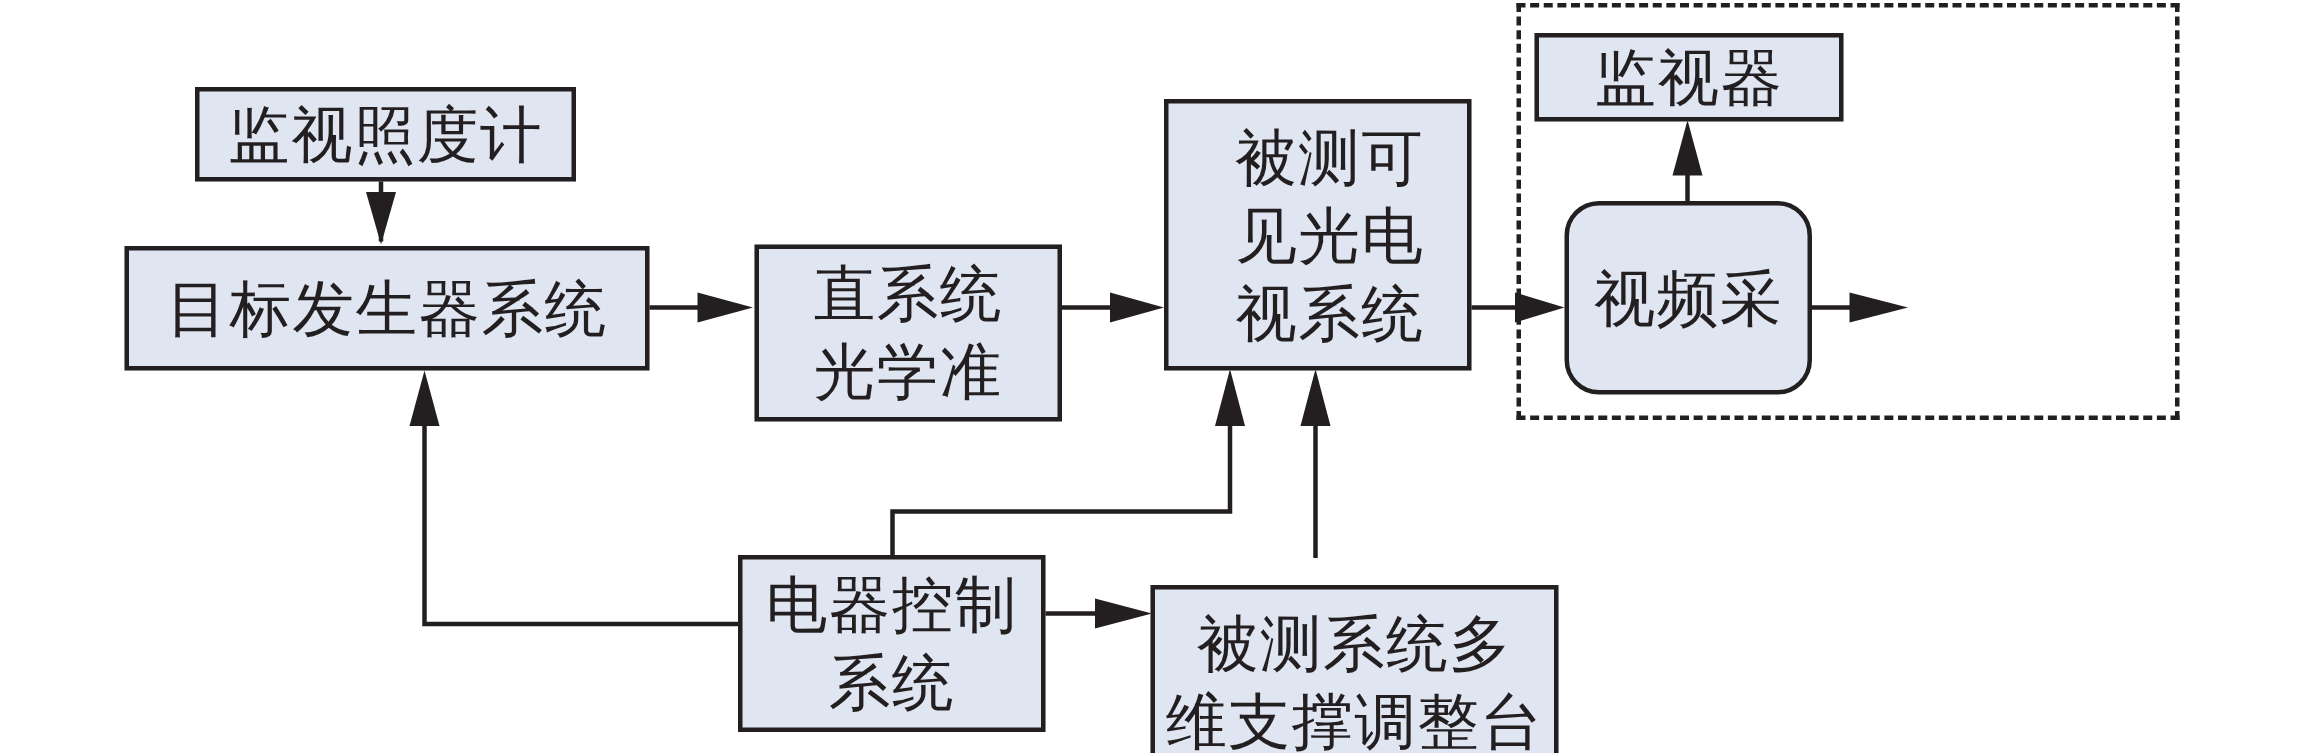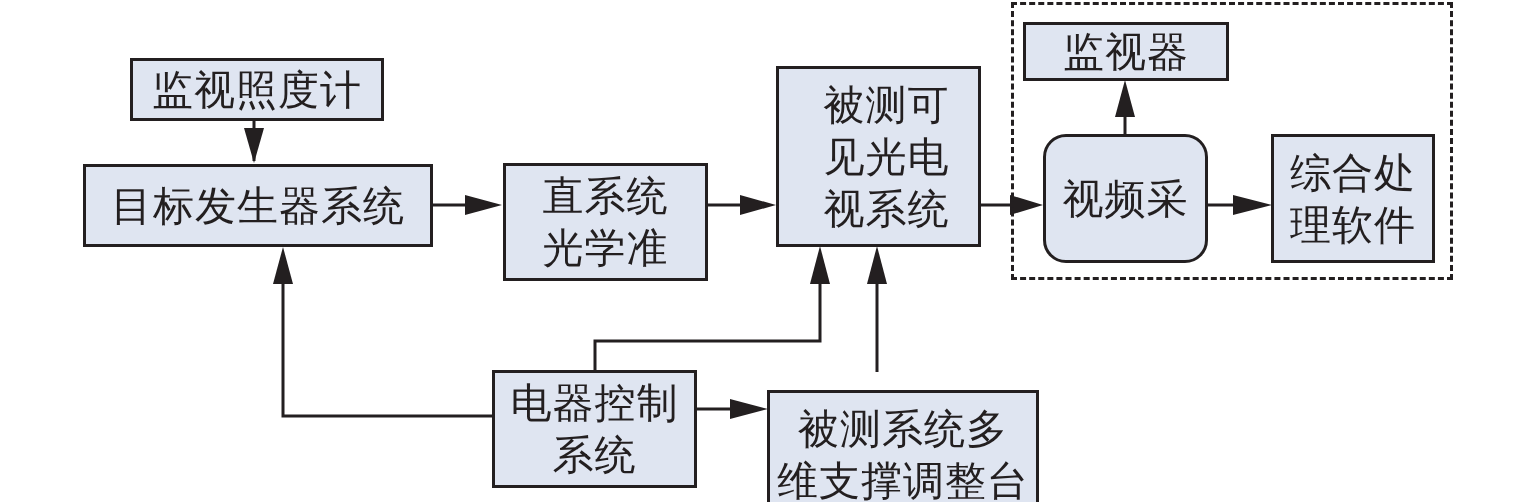--- a/index.html
+++ b/index.html
@@ -102,24 +102,20 @@
   </div>
 
   <div class="box" style="left:1023px; top:22px; width:206px; height:59px;">
     <span>监视器</span>
   </div>
 
   <div class="box" style="left:1043px; top:134px; width:165px; height:129px;border-radius:23px;">
     <span>视频采</span>
   </div>
 
-  <div class="box" style="left:1271px; top:134px; width:164px; height:129px;">
-    <span>综合处</span>
-    <span>理软件</span>
-  </div>
 
   <div class="box" style="left:492px; top:370px; width:205px; height:118px;">
     <span>电器控制</span>
     <span>系统</span>
   </div>
 
   <div class="box" style="left:767px; top:370px; width:272px; height:130px;margin-top:20px;">
     <span>被测系统多</span>
     <span>维支撑调整台</span>
   </div>

